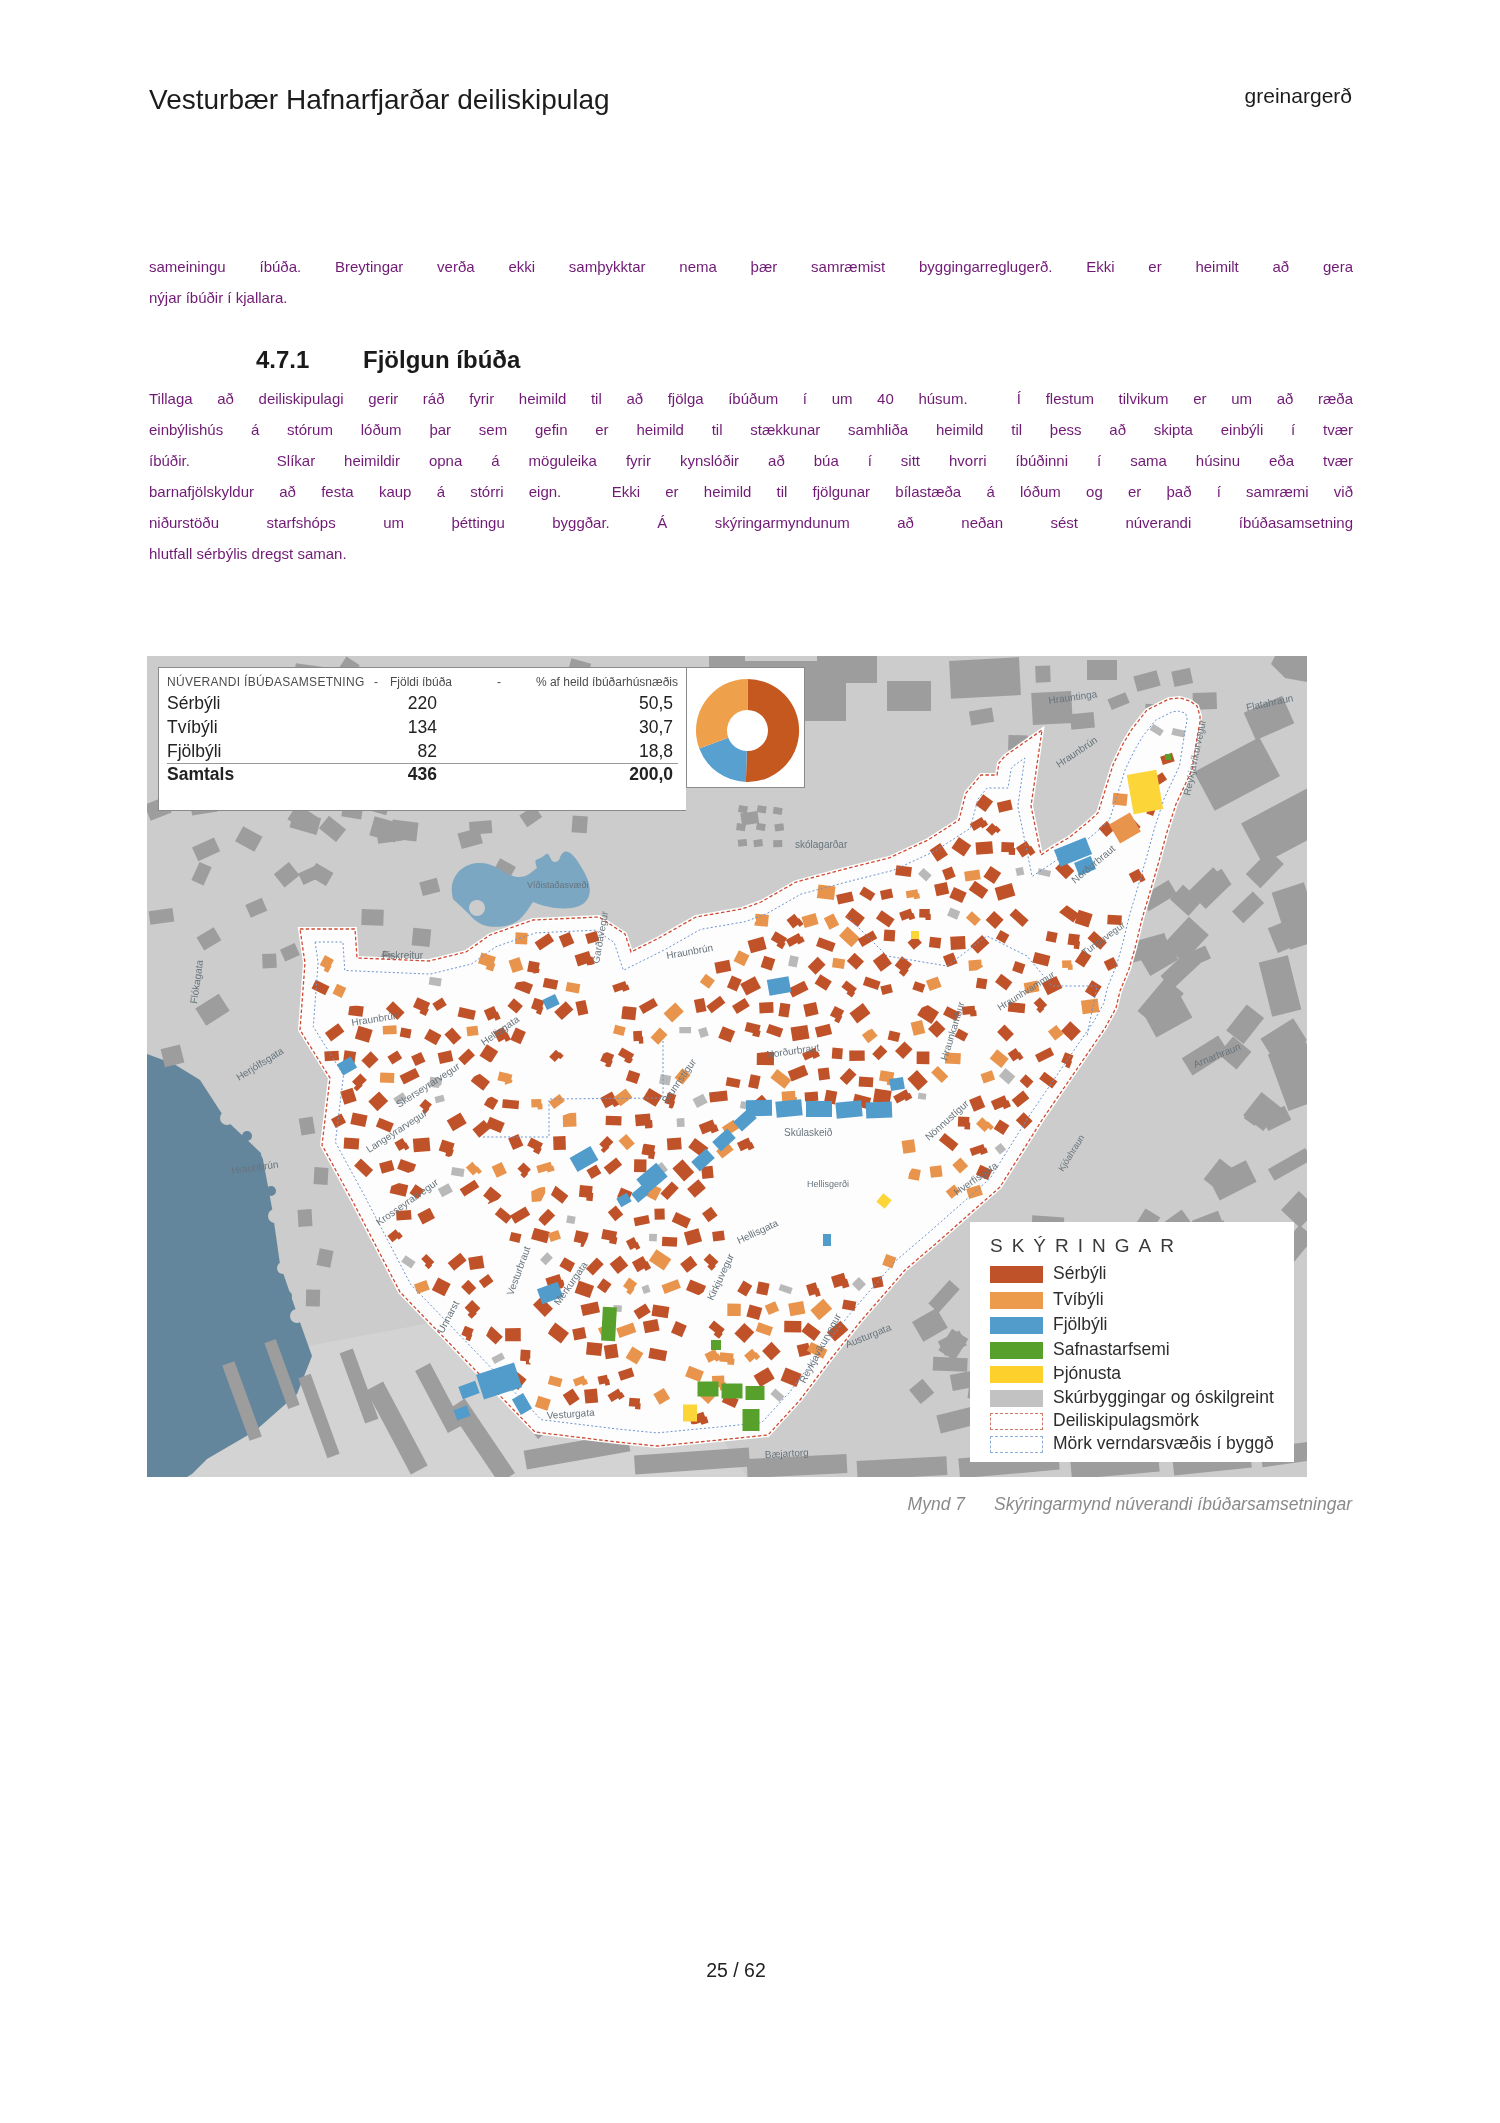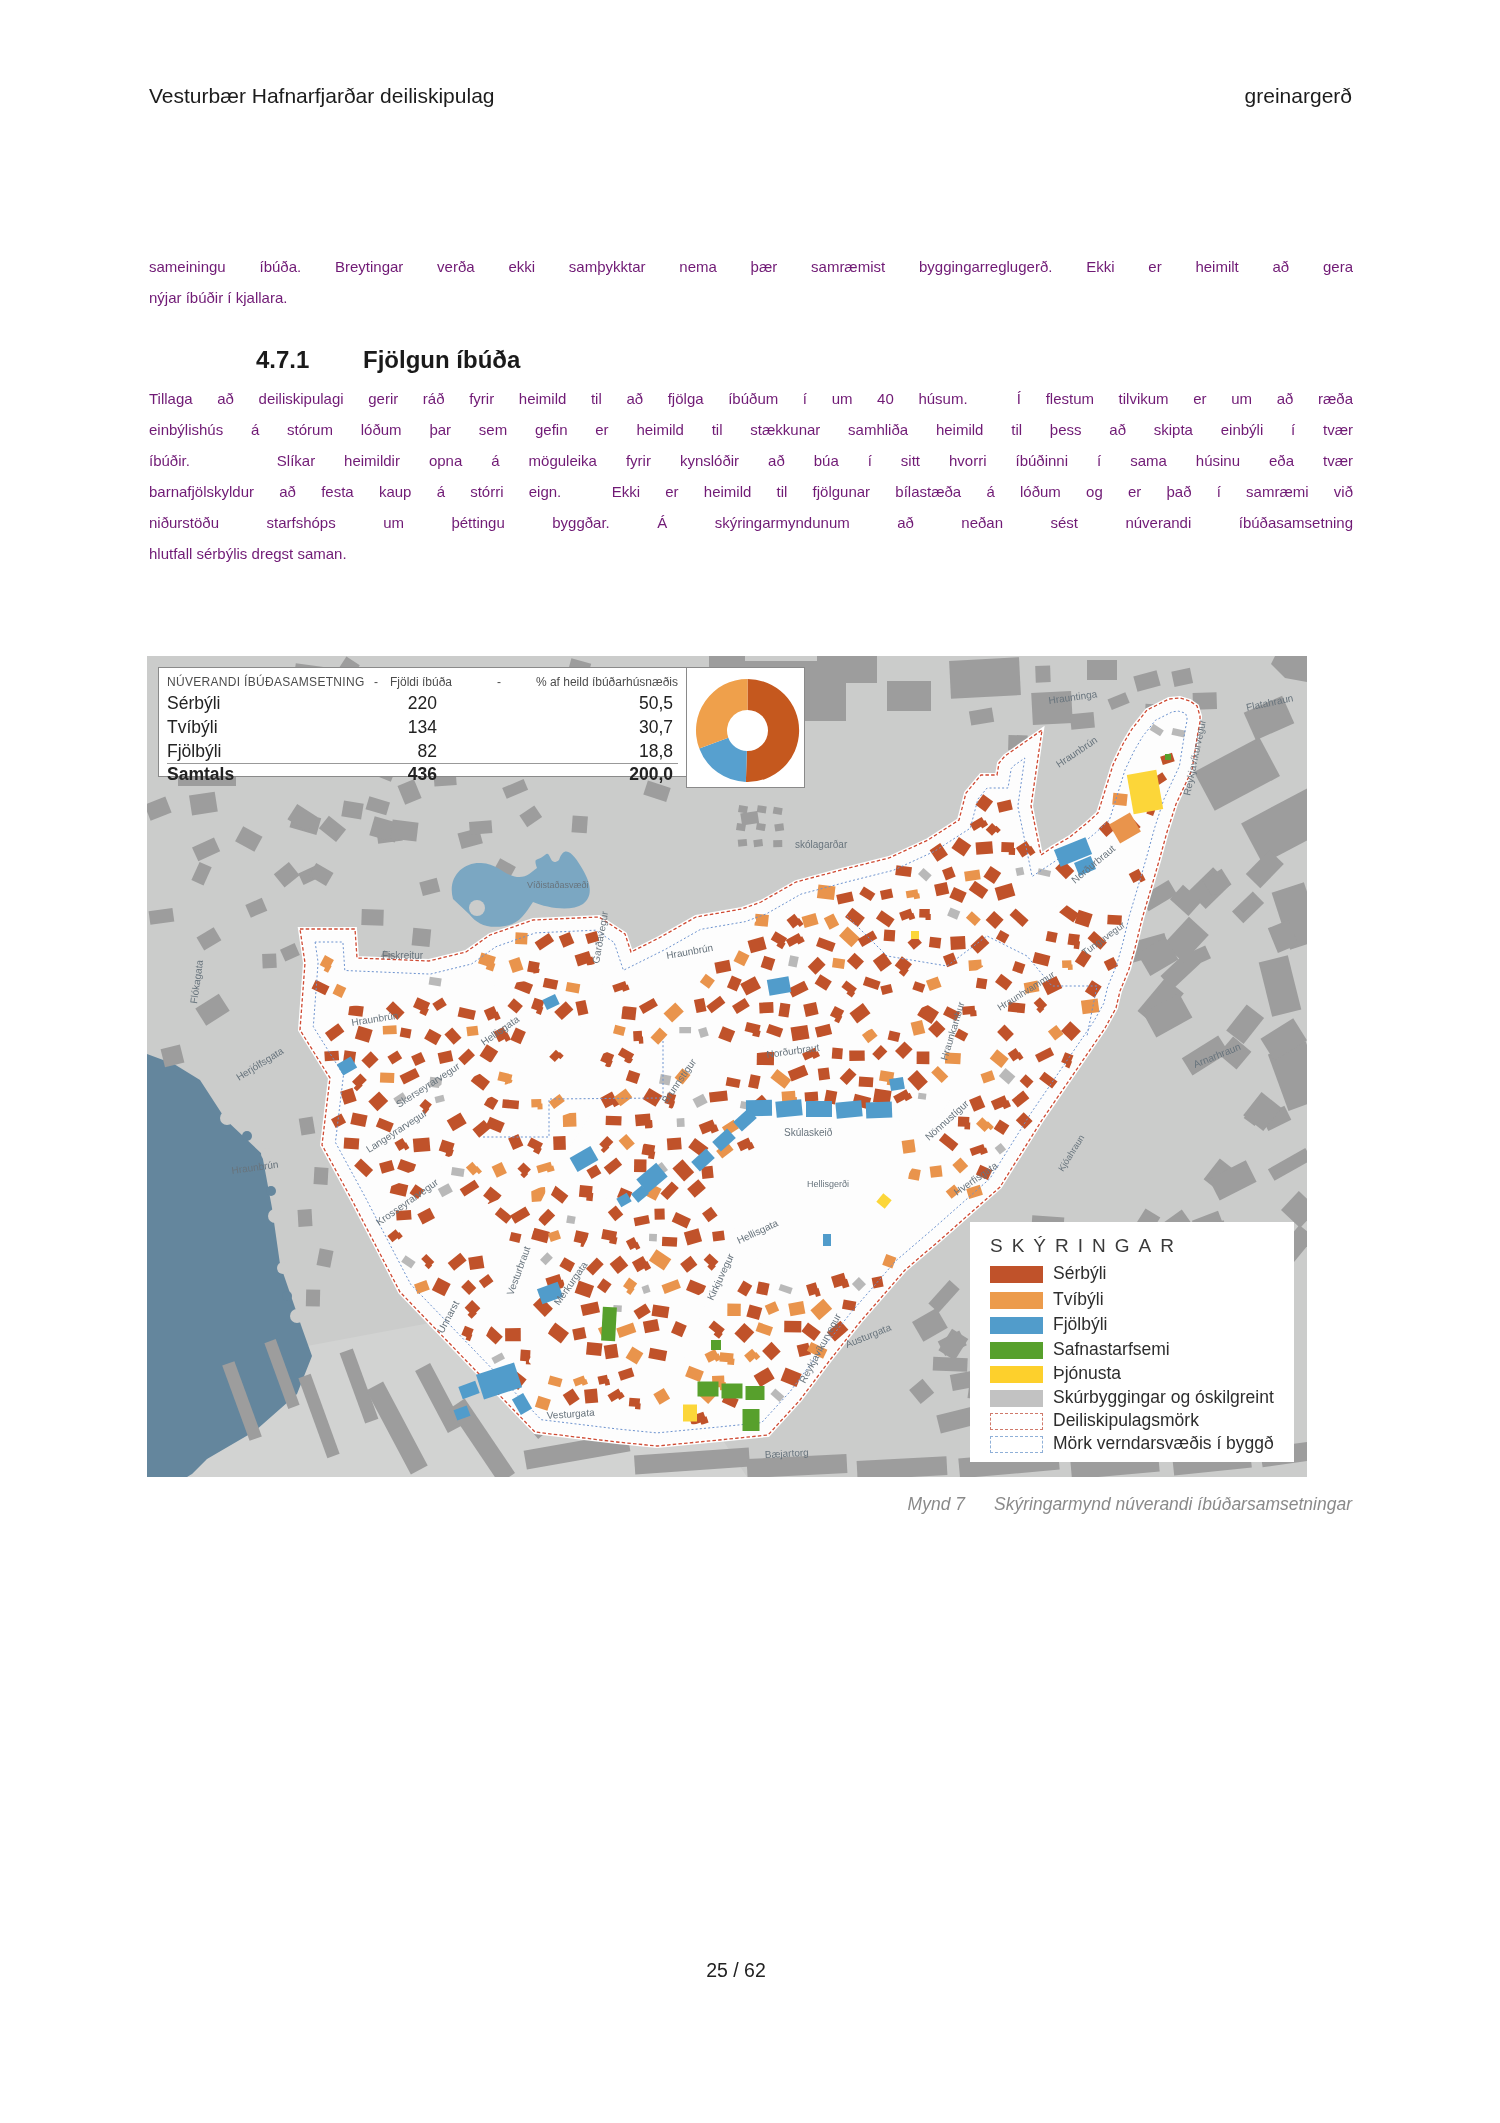--- a/index.html
+++ b/index.html
@@ -1,27 +1,27 @@
 <!DOCTYPE html>
 <html lang="is"><head><meta charset="utf-8">
 <style>
 * { margin:0; padding:0; box-sizing:border-box; }
 html,body { width:1500px; background:#ffffff; }
 body { font-family:"Liberation Sans", sans-serif; color:#1a1a1a; position:relative; }
 .page { position:relative; width:1500px; height:2123px; overflow:hidden; }
-.hdr { position:absolute; top:84px; left:149px; font-size:21px; color:#1c1c1c; }
+.hdr { position:absolute; top:84px; left:149px; font-size:28px; color:#1c1c1c; }
 .hdr2 { position:absolute; top:84px; right:148px; font-size:21px; color:#1c1c1c;text-align:right; }
 .para { position:absolute; left:149px; width:1204px; font-size:15px; line-height:31px; color:#701a75; }
 .p1 { top:251px; }
 .jl { text-align:justify; text-align-last:justify; height:31px; overflow:hidden; white-space:nowrap; }
 .h471 { position:absolute; top:346px; left:256px; font-size:24px; font-weight:bold; }
 .h471 .ht { position:absolute; left:107px; white-space:nowrap; }
 .p2 { top:383px; }
 .map { position:absolute; left:147px; top:656px; width:1160px; height:821px; }
-.tbox { position:absolute; left:158px; top:667px; width:528px; height:110px; background:#fff;
+.tbox { position:absolute; left:158px; top:667px; width:528px; height:144px; background:#fff;
         border:1px solid #8a8a8a; border-right:none; }
 .dbox { position:absolute; left:686px; top:667px; width:119px; height:121px; background:#fff; border:1px solid #8a8a8a; }
 .thead { position:absolute; top:7px; left:8px; right:8px; font-size:12px; color:#4c4c4c; white-space:nowrap; }
 .trow { position:absolute; left:8px; right:8px; font-size:17.5px; color:#222; height:24px; }
 .tc1 { position:absolute; left:0; }
 .tc2 { position:absolute; left:200px; width:70px; text-align:right; }
 .tc3 { position:absolute; right:5px; }
 .tsum { border-top:1px solid #999; font-weight:bold; }
 .legend { position:absolute; left:970px; top:1222px; width:324px; height:240px; background:#fff;padding-left:13px; }
 .ltitle { position:absolute; top:13px; left:20px; font-size:19px; letter-spacing:9px; color:#3a3a3a; white-space:nowrap; }

